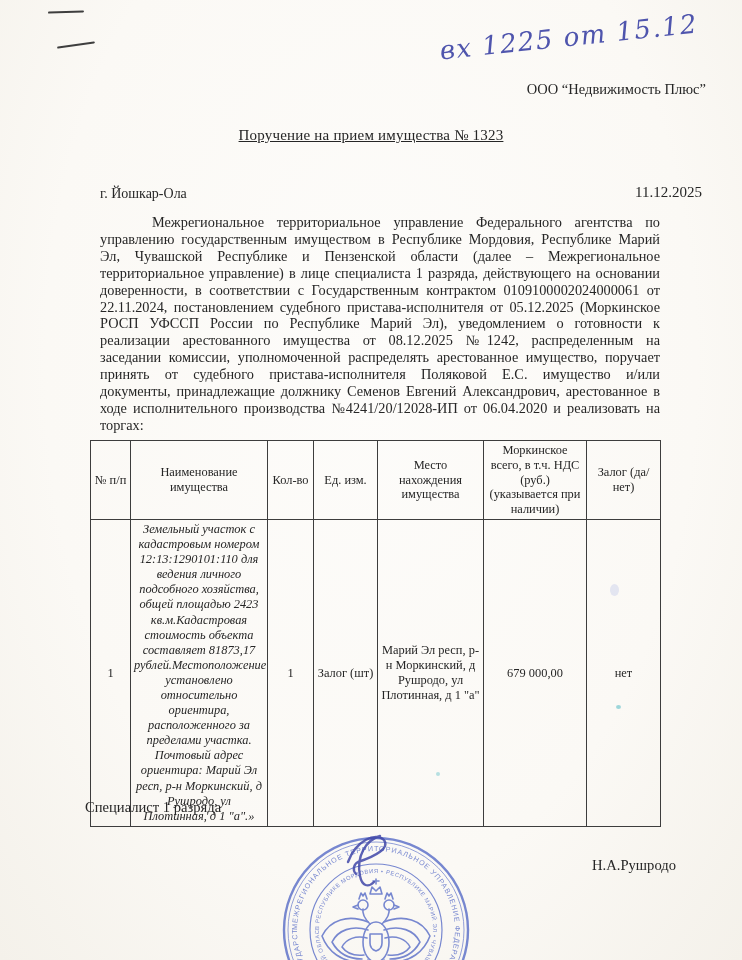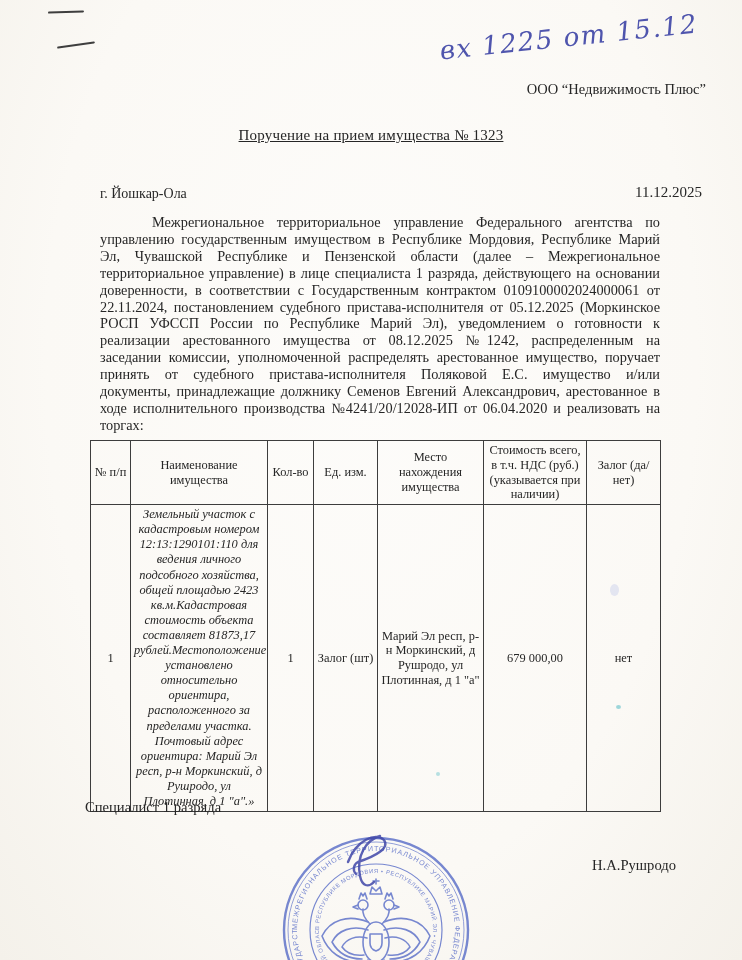--- a/index.html
+++ b/index.html
@@ -81,21 +81,21 @@
         <col style="width:103px">
         <col style="width:74px">
     </colgroup>
     <thead>
       <tr>
         <th>№ п/п</th>
         <th>Наименование имущества</th>
         <th>Кол-во</th>
         <th>Ед. изм.</th>
         <th>Место нахождения имущества</th>
-        <th>Стоимость всего, в т.ч. НДС (руб.) (указывается при наличии)</th>
+        <th>Моркинское всего, в т.ч. НДС (руб.) (указывается при наличии)</th>
         <th>Залог (да/нет)</th>
       </tr>
     </thead>
     <tbody>
       <tr>
         <td>1</td>
         <td class="name-cell">Земельный участок с кадастровым номером 12:13:1290101:110 для ведения личного подсобного хозяйства, общей площадью 2423 кв.м.Кадастровая стоимость объекта составляет 81873,17 рублей.Местоположение установлено относительно ориентира, расположенного за пределами участка. Почтовый адрес ориентира: Марий Эл респ, р-н Моркинский, д Рушродо, ул Плотинная, д 1 "а".»</td>
         <td>1</td>
         <td>Залог (шт)</td>
         <td>Марий Эл респ, р-н Моркинский, д Рушродо, ул Плотинная, д 1 "а"</td>

